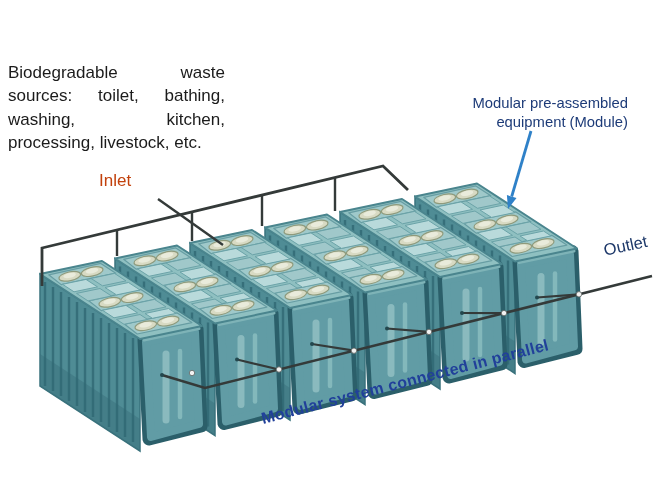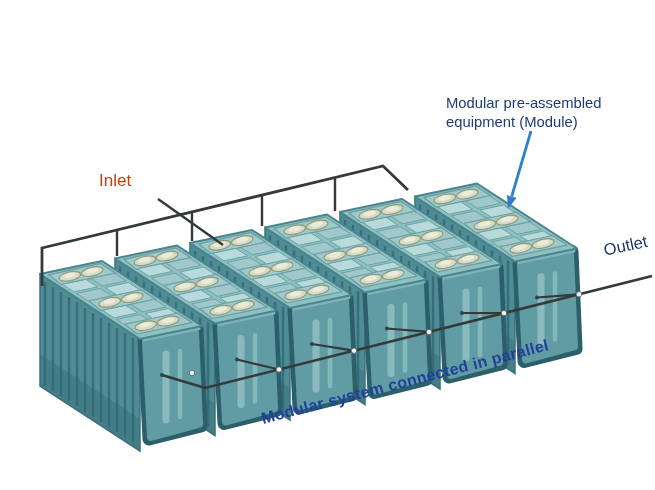--- a/index.html
+++ b/index.html
@@ -3,21 +3,21 @@
 <meta charset="utf-8">
 <style>
   html,body{margin:0;padding:0;background:#ffffff;}
   .stage{position:relative;width:655px;height:490px;background:#ffffff;overflow:hidden;
          font-family:"Liberation Sans",sans-serif;}
   .stage svg{position:absolute;left:0;top:0;}
   .txt{position:absolute;}
   .intro{left:8px;top:61px;width:217px;font-size:17px;line-height:1.38;color:#1b1b1b;
          text-align:justify;}
   .inlet{left:99px;top:171px;font-size:17px;color:#c2410c;}
-  .module-callout{left:446px;top:94px;width:182px;text-align:left;font-size:14.8px;
+  .module-callout{left:446px;top:94px;width:182px;text-align:right;font-size:14.8px;
          line-height:1.28;color:#1d3b78;}
   .outlet{left:602px;top:241px;font-size:16.5px;color:#1d3869;white-space:nowrap;
          transform:rotate(-12deg);transform-origin:0 0;}
   .caption{left:263px;top:410px;font-size:16px;font-weight:700;letter-spacing:0.3px;
          color:#21409a;white-space:nowrap;transform:rotate(-14.5deg);transform-origin:0% 80%;}
 </style>
 </head>
 <body>
 
 <div class="stage">
@@ -89,18 +89,19 @@
           <circle cx="579" cy="294.3" r="2.7"></circle>
       </g>
     </g>
 
     <g>
       <path d="M531,131 L511.7,196.5" stroke="#2f81c8" stroke-width="2.8" fill="none"></path>
       <polygon points="516.5,197.9 506.9,195.1 508,209" fill="#2f81c8"></polygon>
     </g>
   </svg>
 
+  <div class="txt intro">Biodegradable waste sources: toilet, bathing, washing, kitchen, processing, livestock, etc.</div>
   <div class="txt inlet">Inlet</div>
   <div class="txt module-callout">Modular pre-assembled equipment (Module)</div>
   <div class="txt outlet">Outlet</div>
   <div class="txt caption">Modular system connected in parallel</div>
 
 </div>
 
 </body></html>

